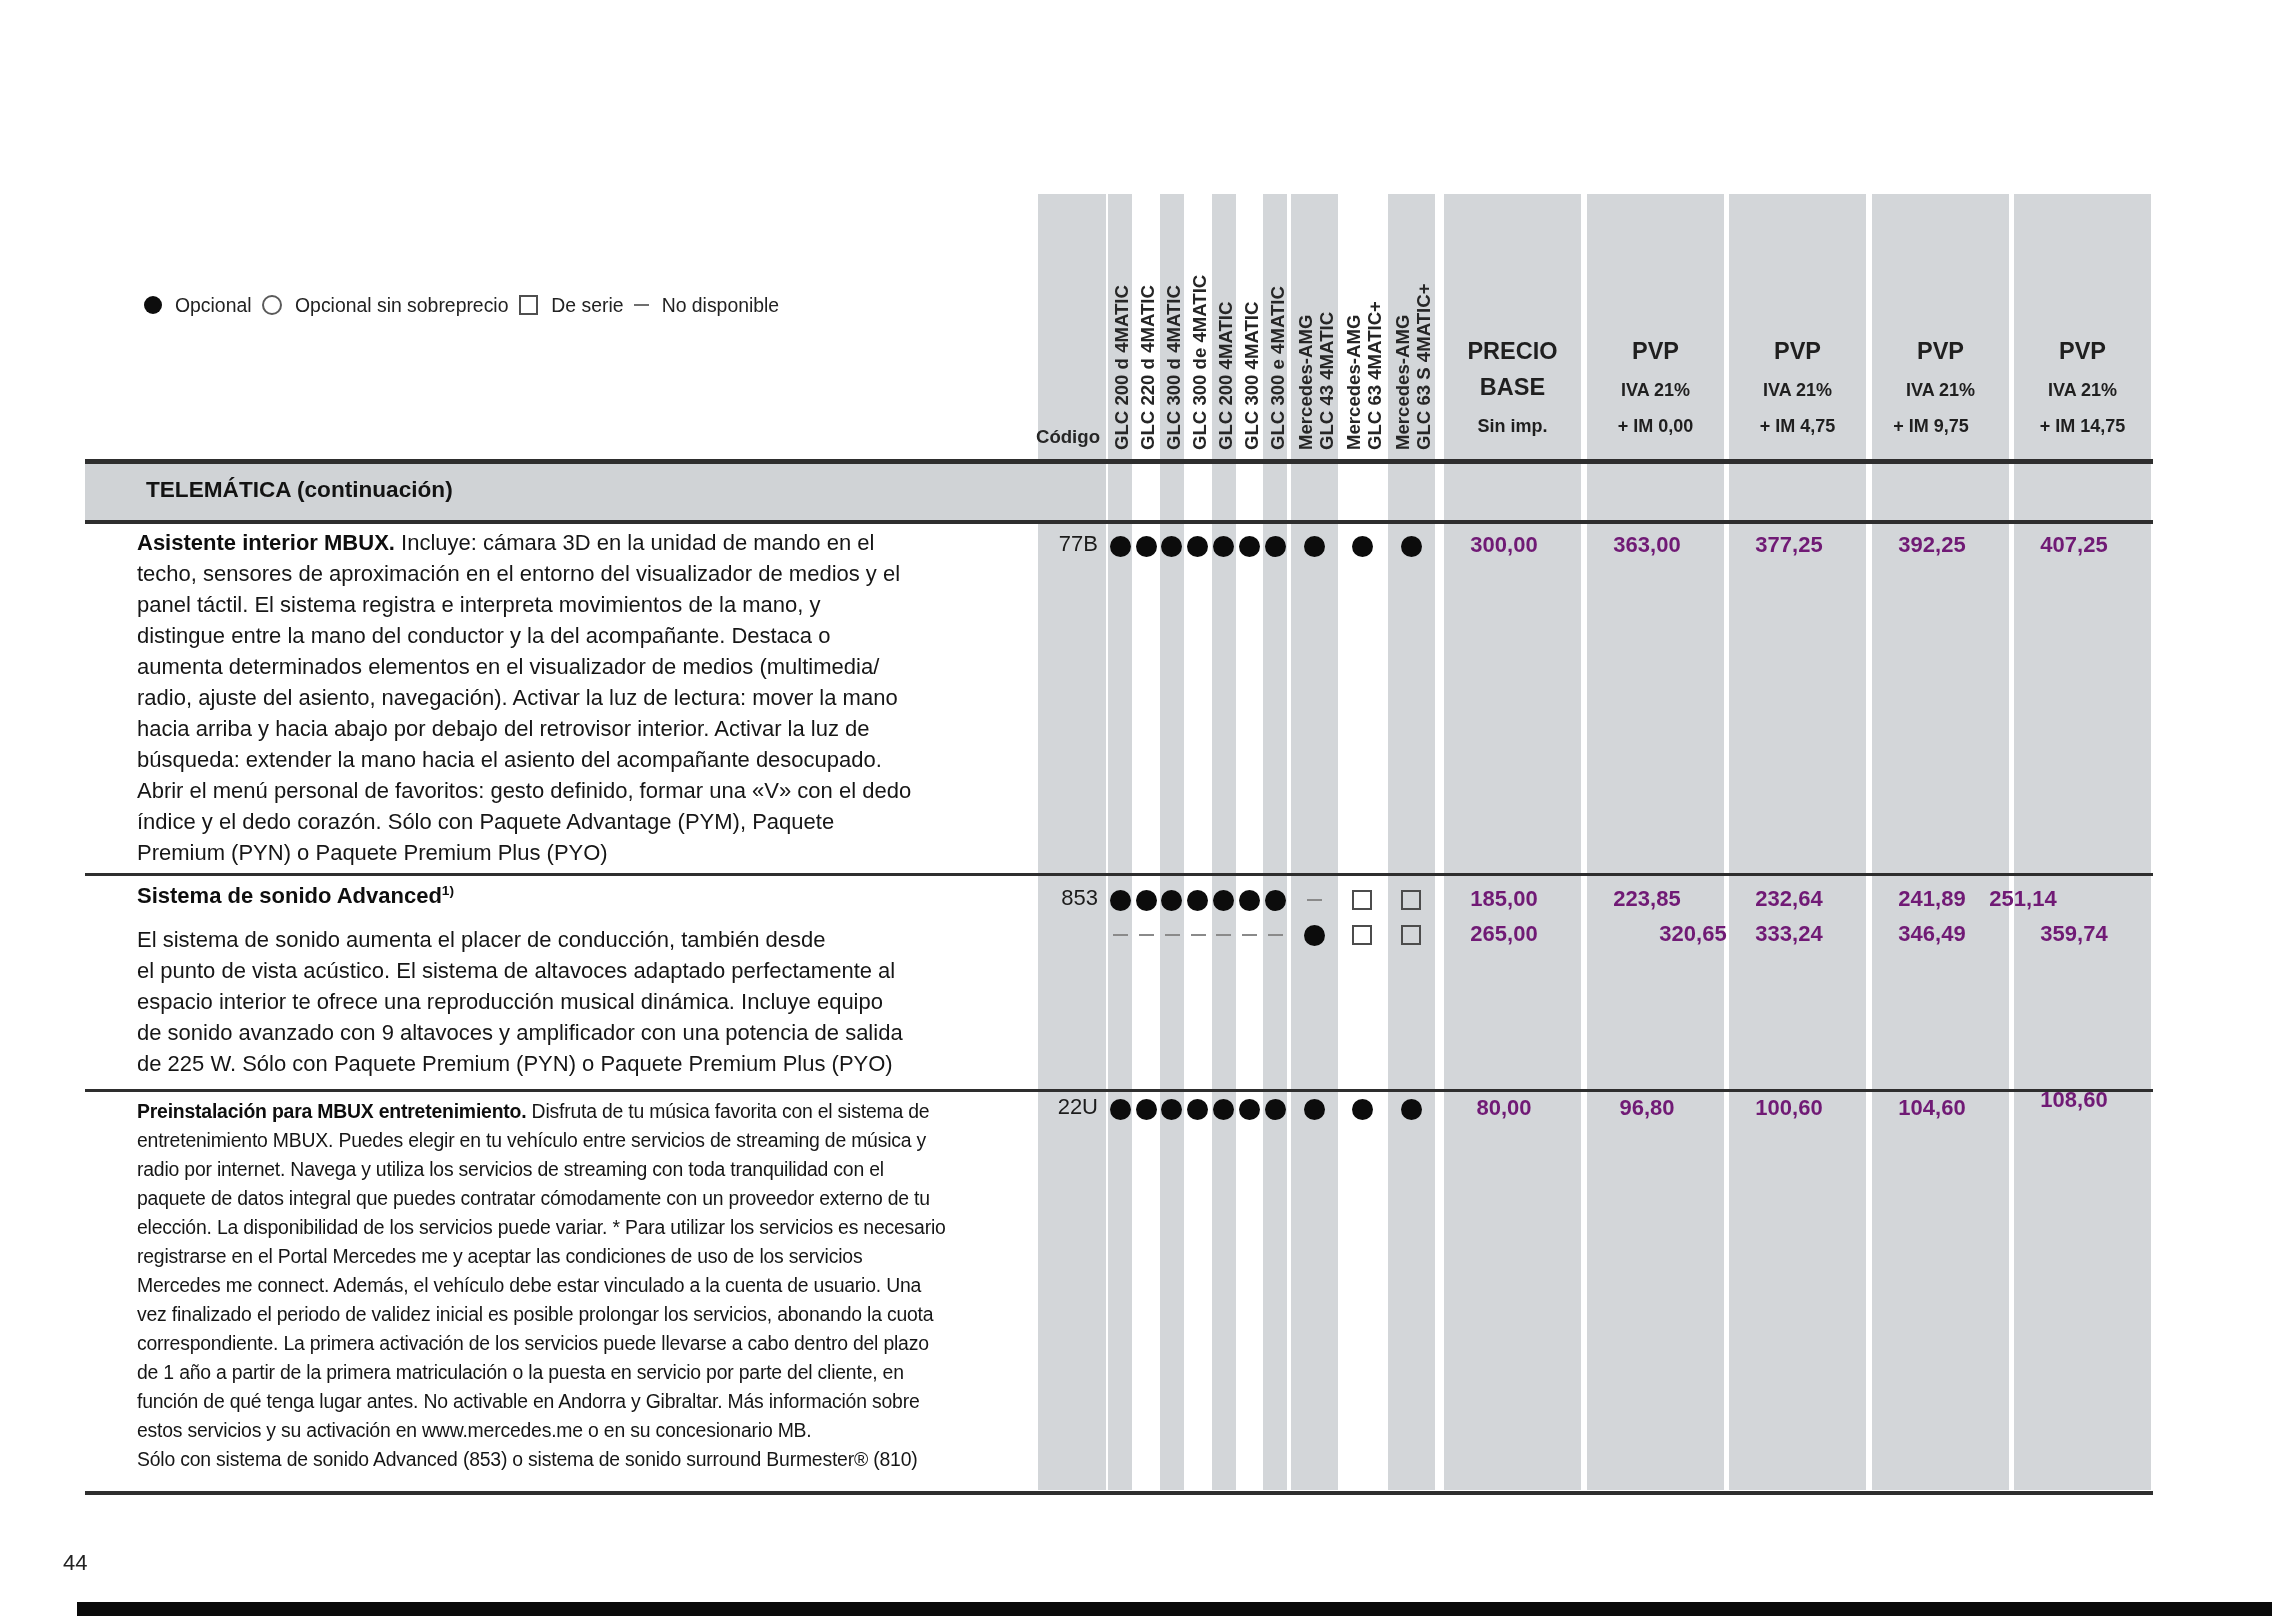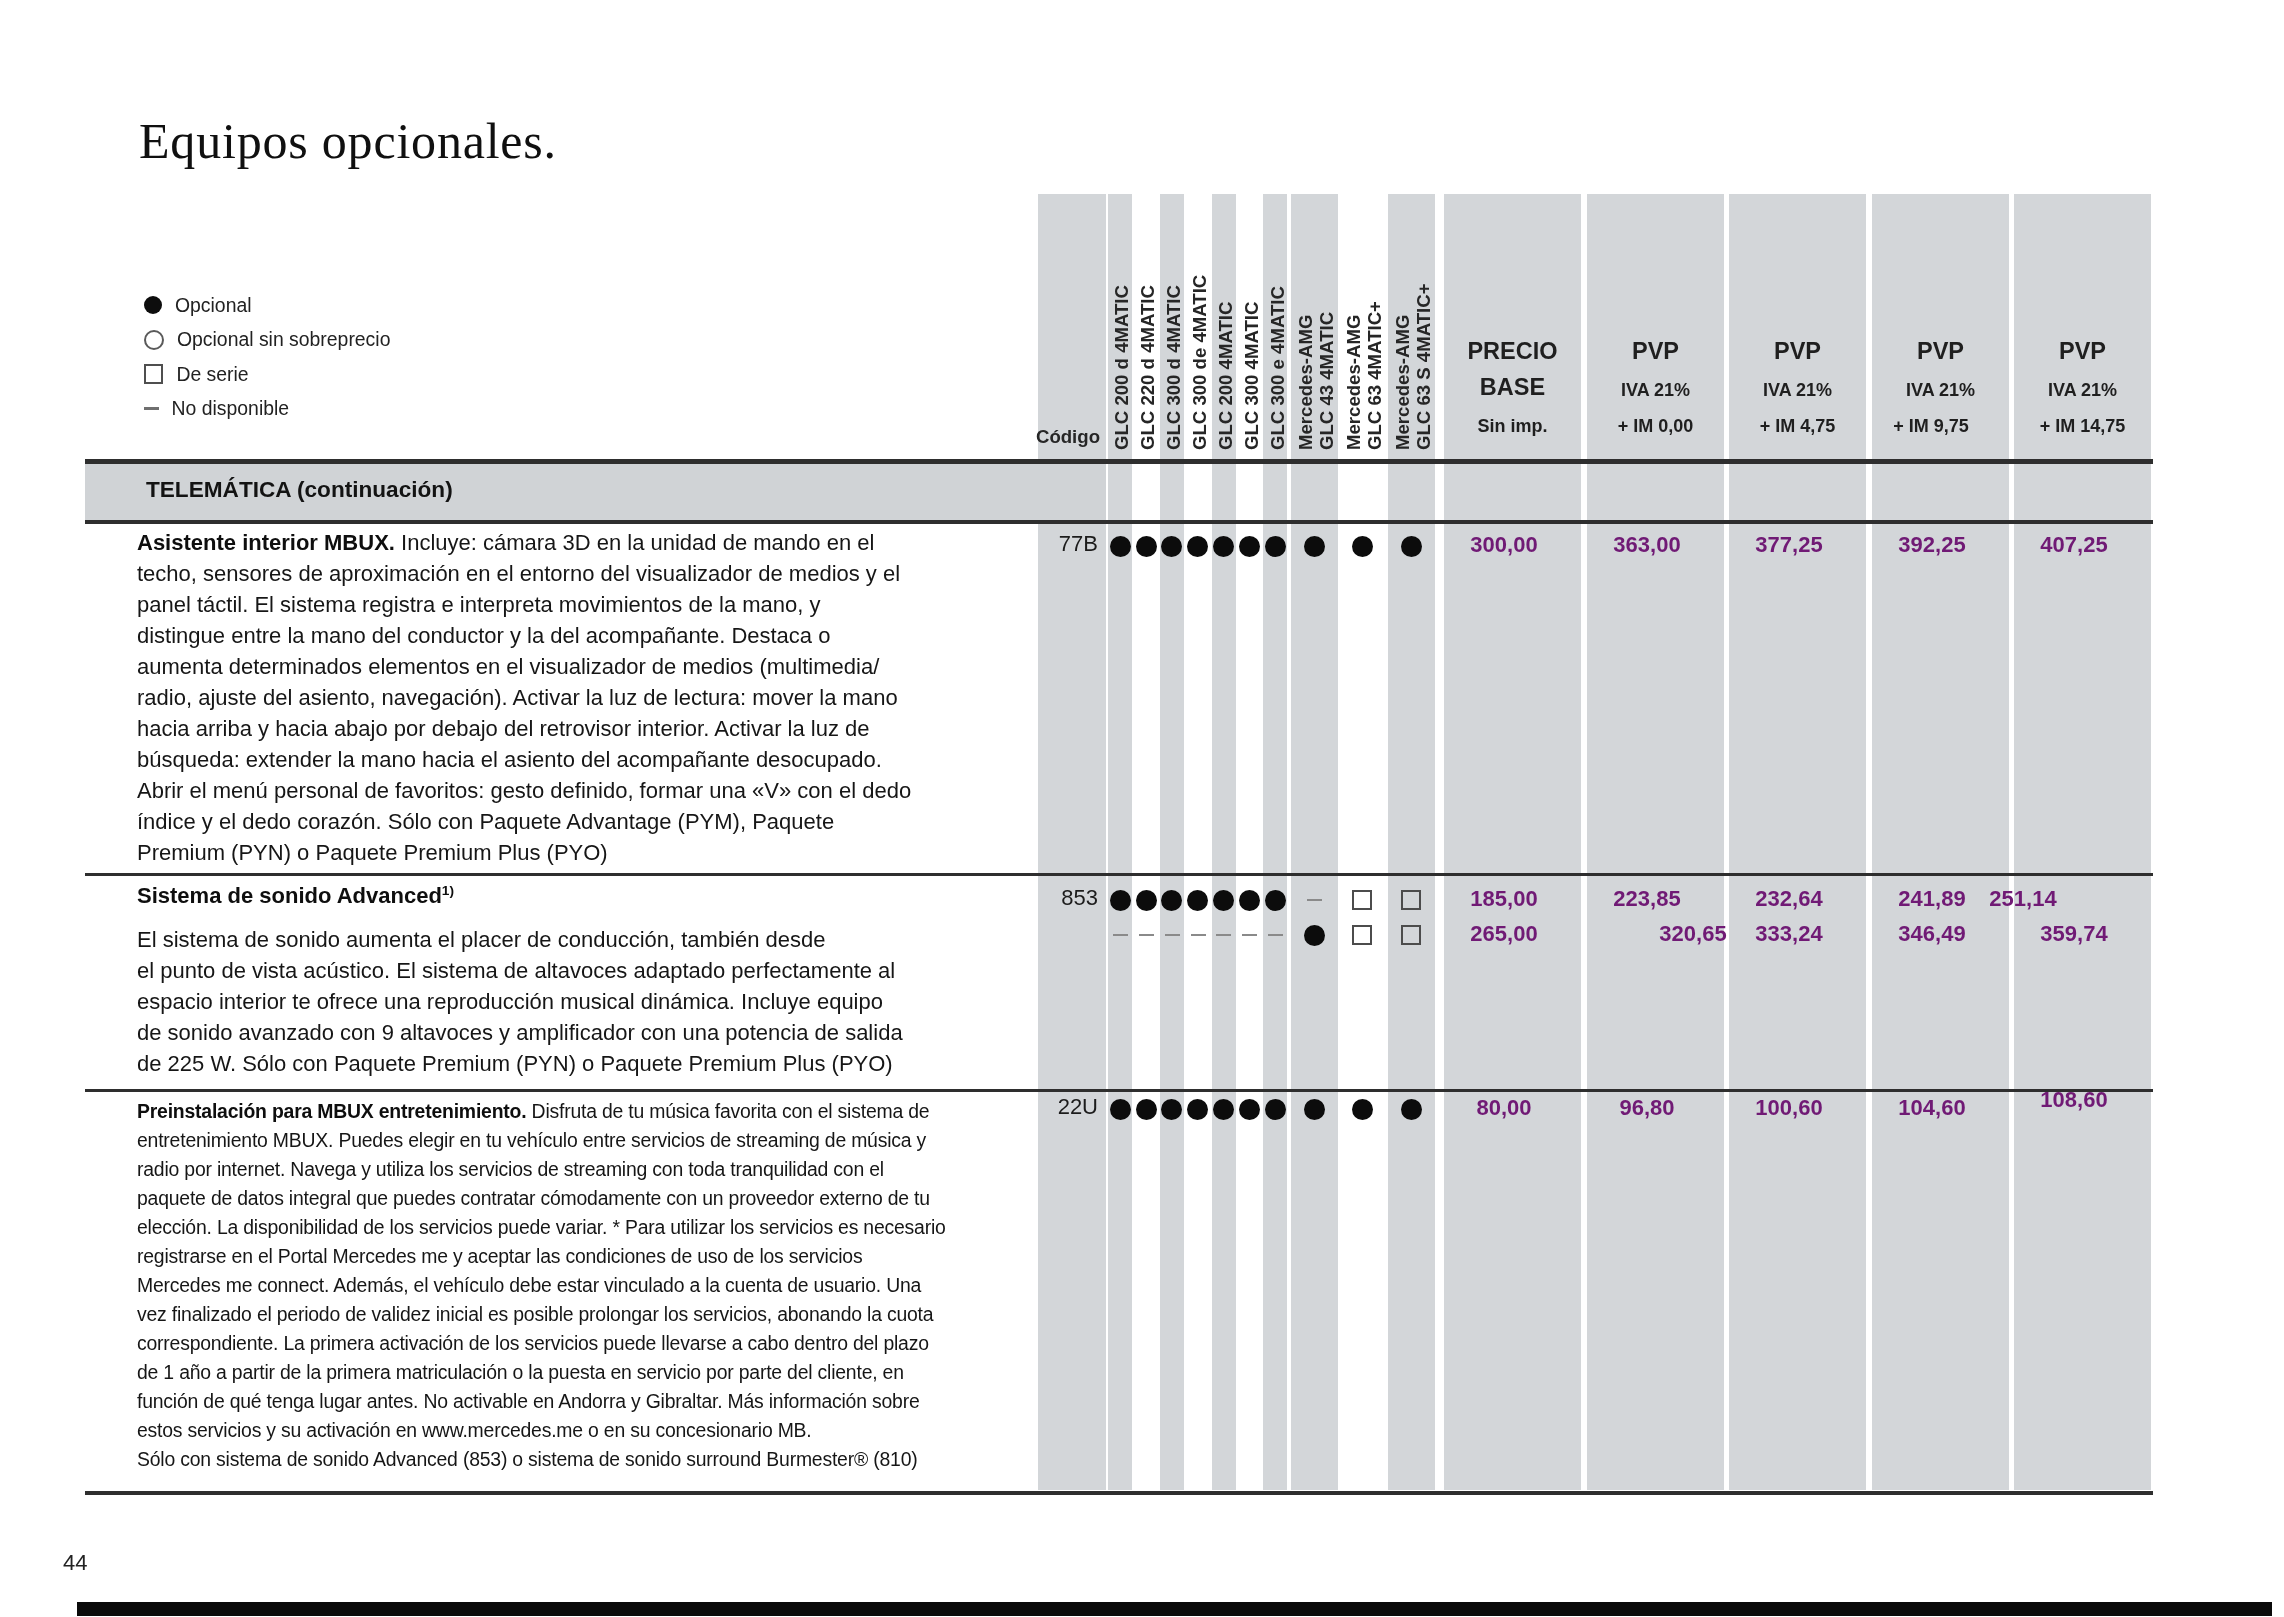--- a/index.html
+++ b/index.html
@@ -50,23 +50,22 @@
   
   #footnote{left:150px;top:1530px;font-size:19.4px;color:#222;letter-spacing:-0.2px;}
   #page-number{left:63px;top:1550px;font-size:22px;color:#222;}
   #bottom-bar{left:77px;top:1602px;width:2195px;height:13.7px;background:#0a0a0a;}
 </style>
 </head>
 <body>
 
 <div id="canvas">
 
-  <div class="abs" id="page-title">Equipos opcionales.</div>
-
-  <div class="abs" id="legend" style="left:144px;top:293px;display:flex;flex-direction:column;gap:10.5px;">
+
+  <div class="abs" id="legend" style="left:144px;top:293px;display:flex;gap:10.5px;">
     <div class="legend-item">
       <span class="sym-dot"></span>
       <span class="legend-label">Opcional</span>
     </div>
     <div class="legend-item">
       <span class="sym-circle"></span>
       <span class="legend-label">Opcional sin sobreprecio</span>
     </div>
     <div class="legend-item">
       <span class="sym-square"></span>

